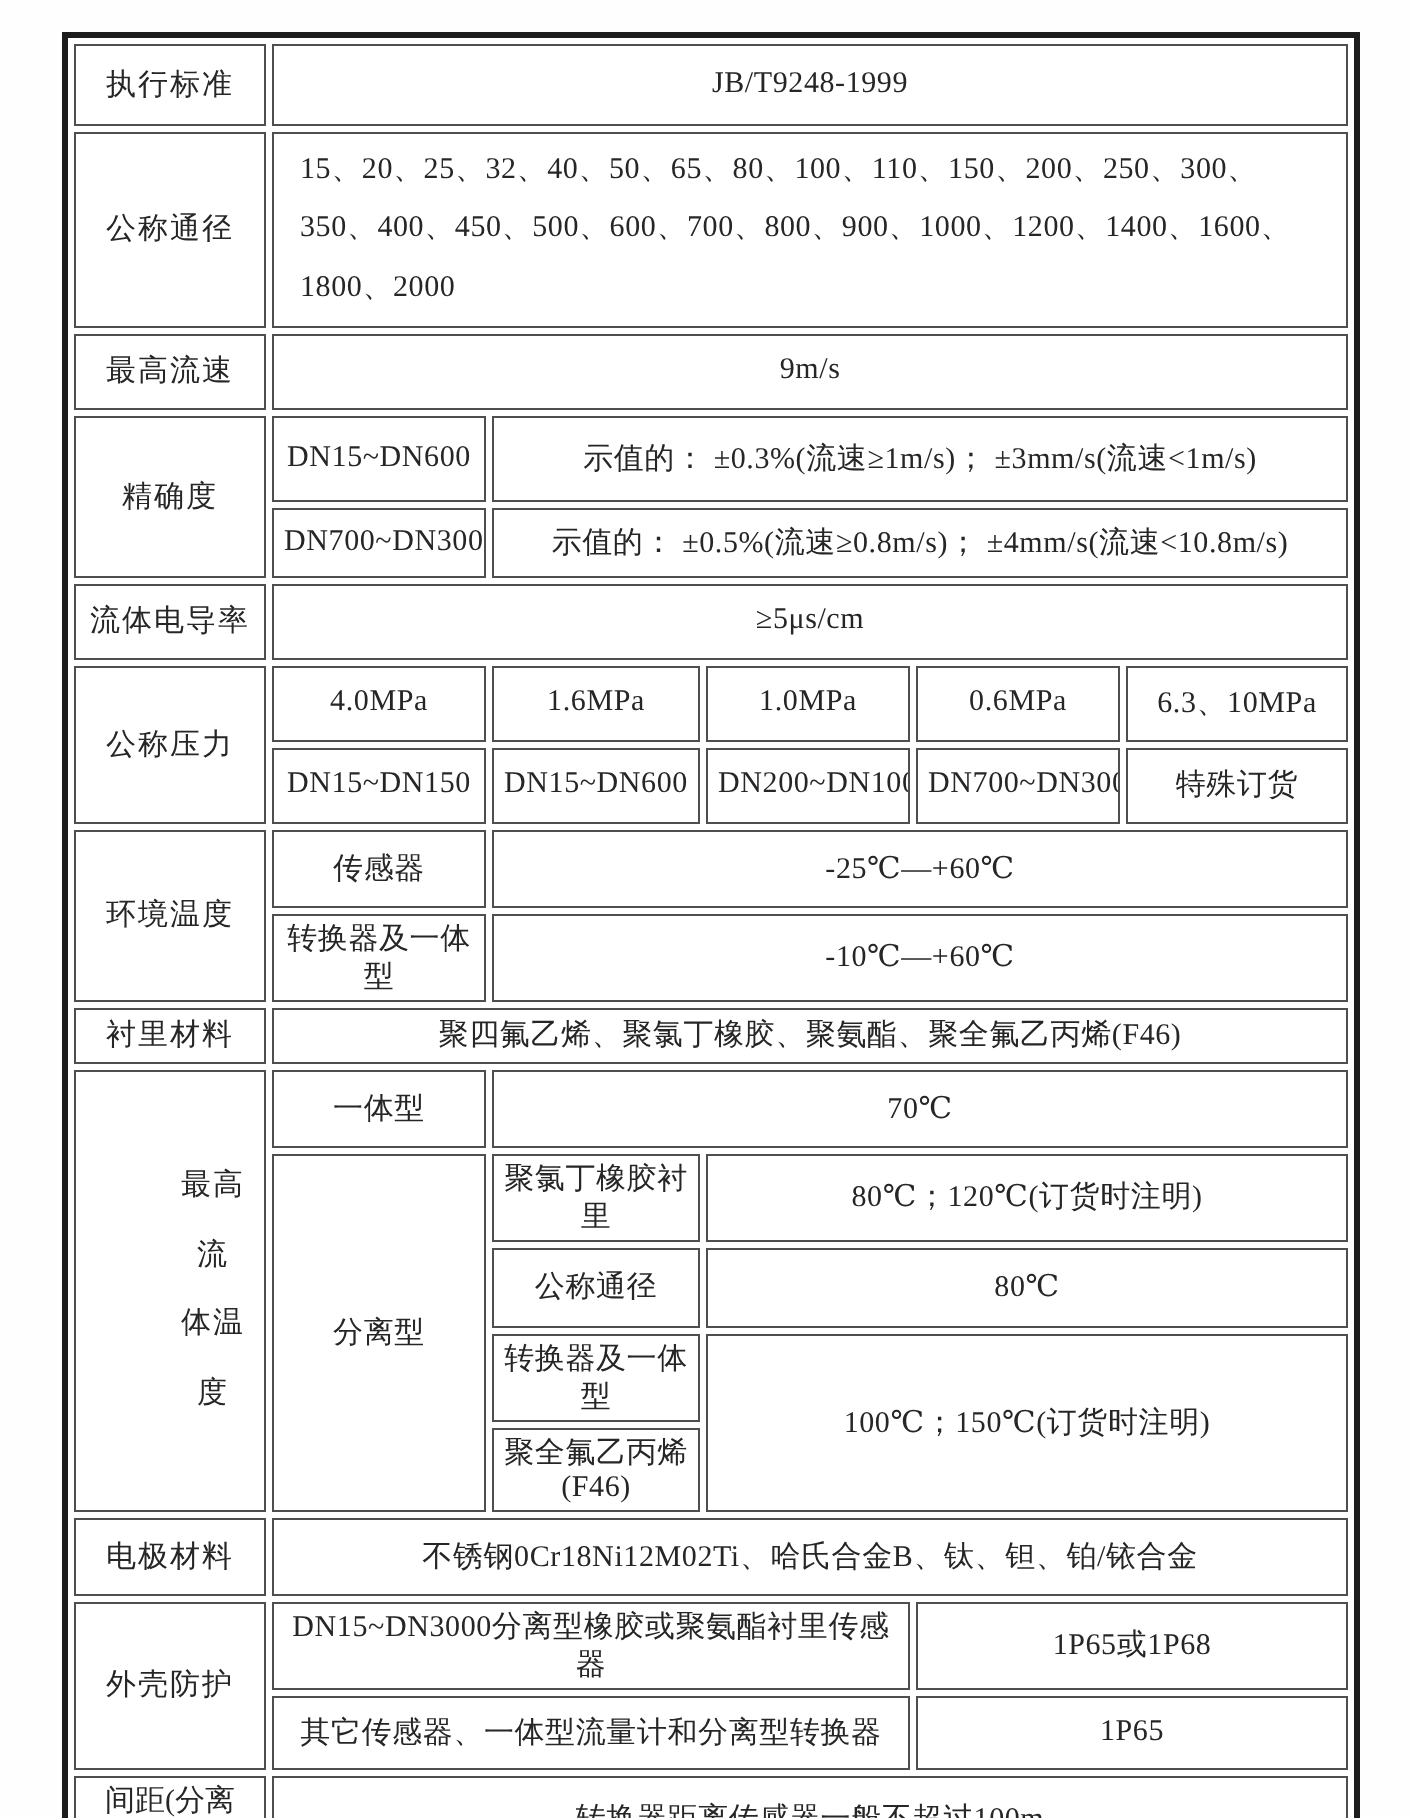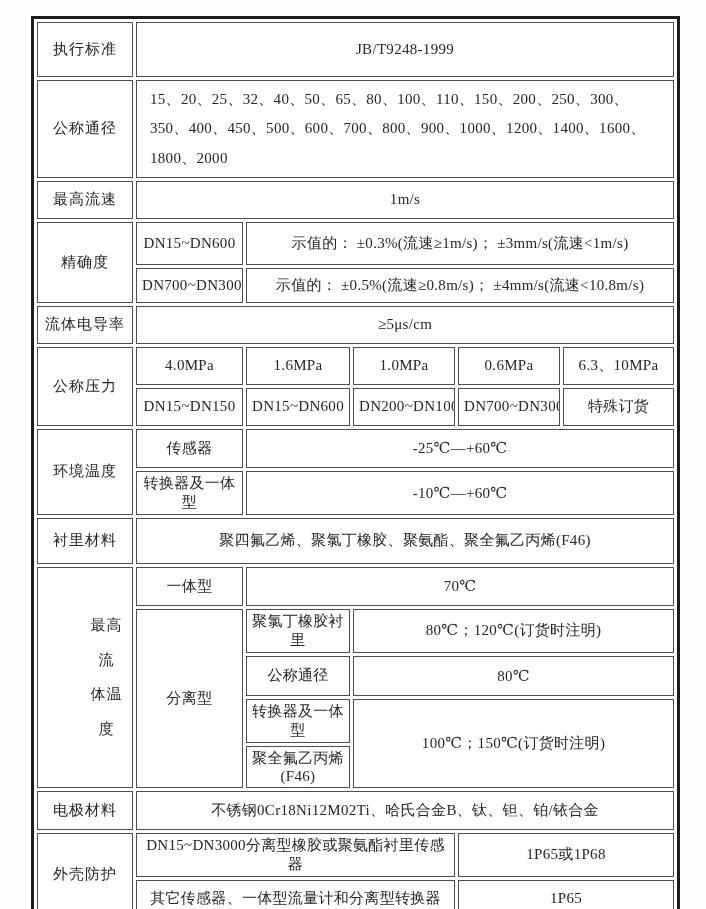--- a/index.html
+++ b/index.html
@@ -66,33 +66,33 @@
     <colgroup>
       <col class="cA">
         <col class="cB">
         <col class="cC">
         <col class="cD">
         <col class="cE">
         <col class="cF">
     </colgroup>
     <tbody>
 
-      <tr style="height:55px;">
+      <tr style="height:41px;">
         <td class="lab">执行标准</td>
         <td colspan="5">JB/T9248-1999</td>
       </tr>
 
       <tr style="height:74px;">
         <td class="lab">公称通径</td>
         <td colspan="5" class="listcell">15、20、25、32、40、50、65、80、100、110、150、200、250、300、350、400、450、500、600、700、800、900、1000、1200、1400、1600、1800、2000</td>
       </tr>
 
       <tr style="height:38px;border-radius:11px;">
         <td class="lab">最高流速</td>
-        <td colspan="5">1m/s</td>
+        <td colspan="5">9m/s</td>
       </tr>
 
       <tr style="height:43px;">
         <td class="lab" rowspan="2">精确度</td>
         <td>DN15~DN600</td>
         <td colspan="4">示值的： ±0.3%(流速≥1m/s)； ±3mm/s(流速&lt;1m/s)</td>
       </tr>
       <tr style="height:35px;">
         <td>DN700~DN3000</td>
         <td colspan="4">示值的： ±0.5%(流速≥0.8m/s)； ±4mm/s(流速&lt;10.8m/s)</td>
@@ -122,21 +122,21 @@
       <tr style="height:39px;">
         <td class="lab" rowspan="2">环境温度</td>
         <td>传感器</td>
         <td colspan="4">-25℃—+60℃</td>
       </tr>
       <tr style="height:37px;">
         <td>转换器及一体型</td>
         <td colspan="4">-10℃—+60℃</td>
       </tr>
 
-      <tr style="height:46px;">
+      <tr style="height:28px;">
         <td class="lab">衬里材料</td>
         <td colspan="5">聚四氟乙烯、聚氯丁橡胶、聚氨酯、聚全氟乙丙烯(F46)</td>
       </tr>
 
       <tr style="height:39px;">
         <td class="lab multiline" rowspan="5">最高流
 体温度</td>
         <td>一体型</td>
         <td colspan="4">70℃</td>
       </tr>

